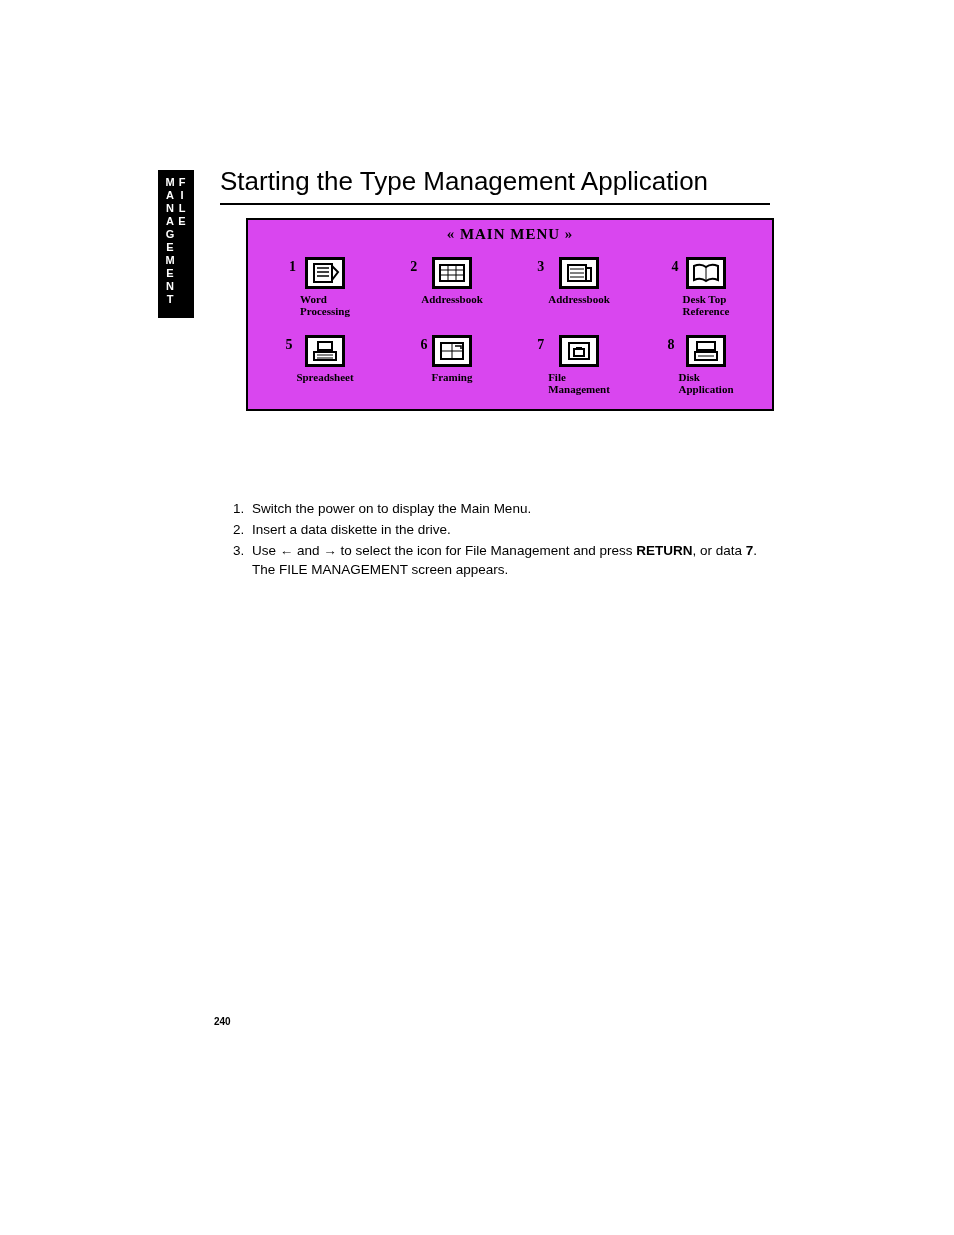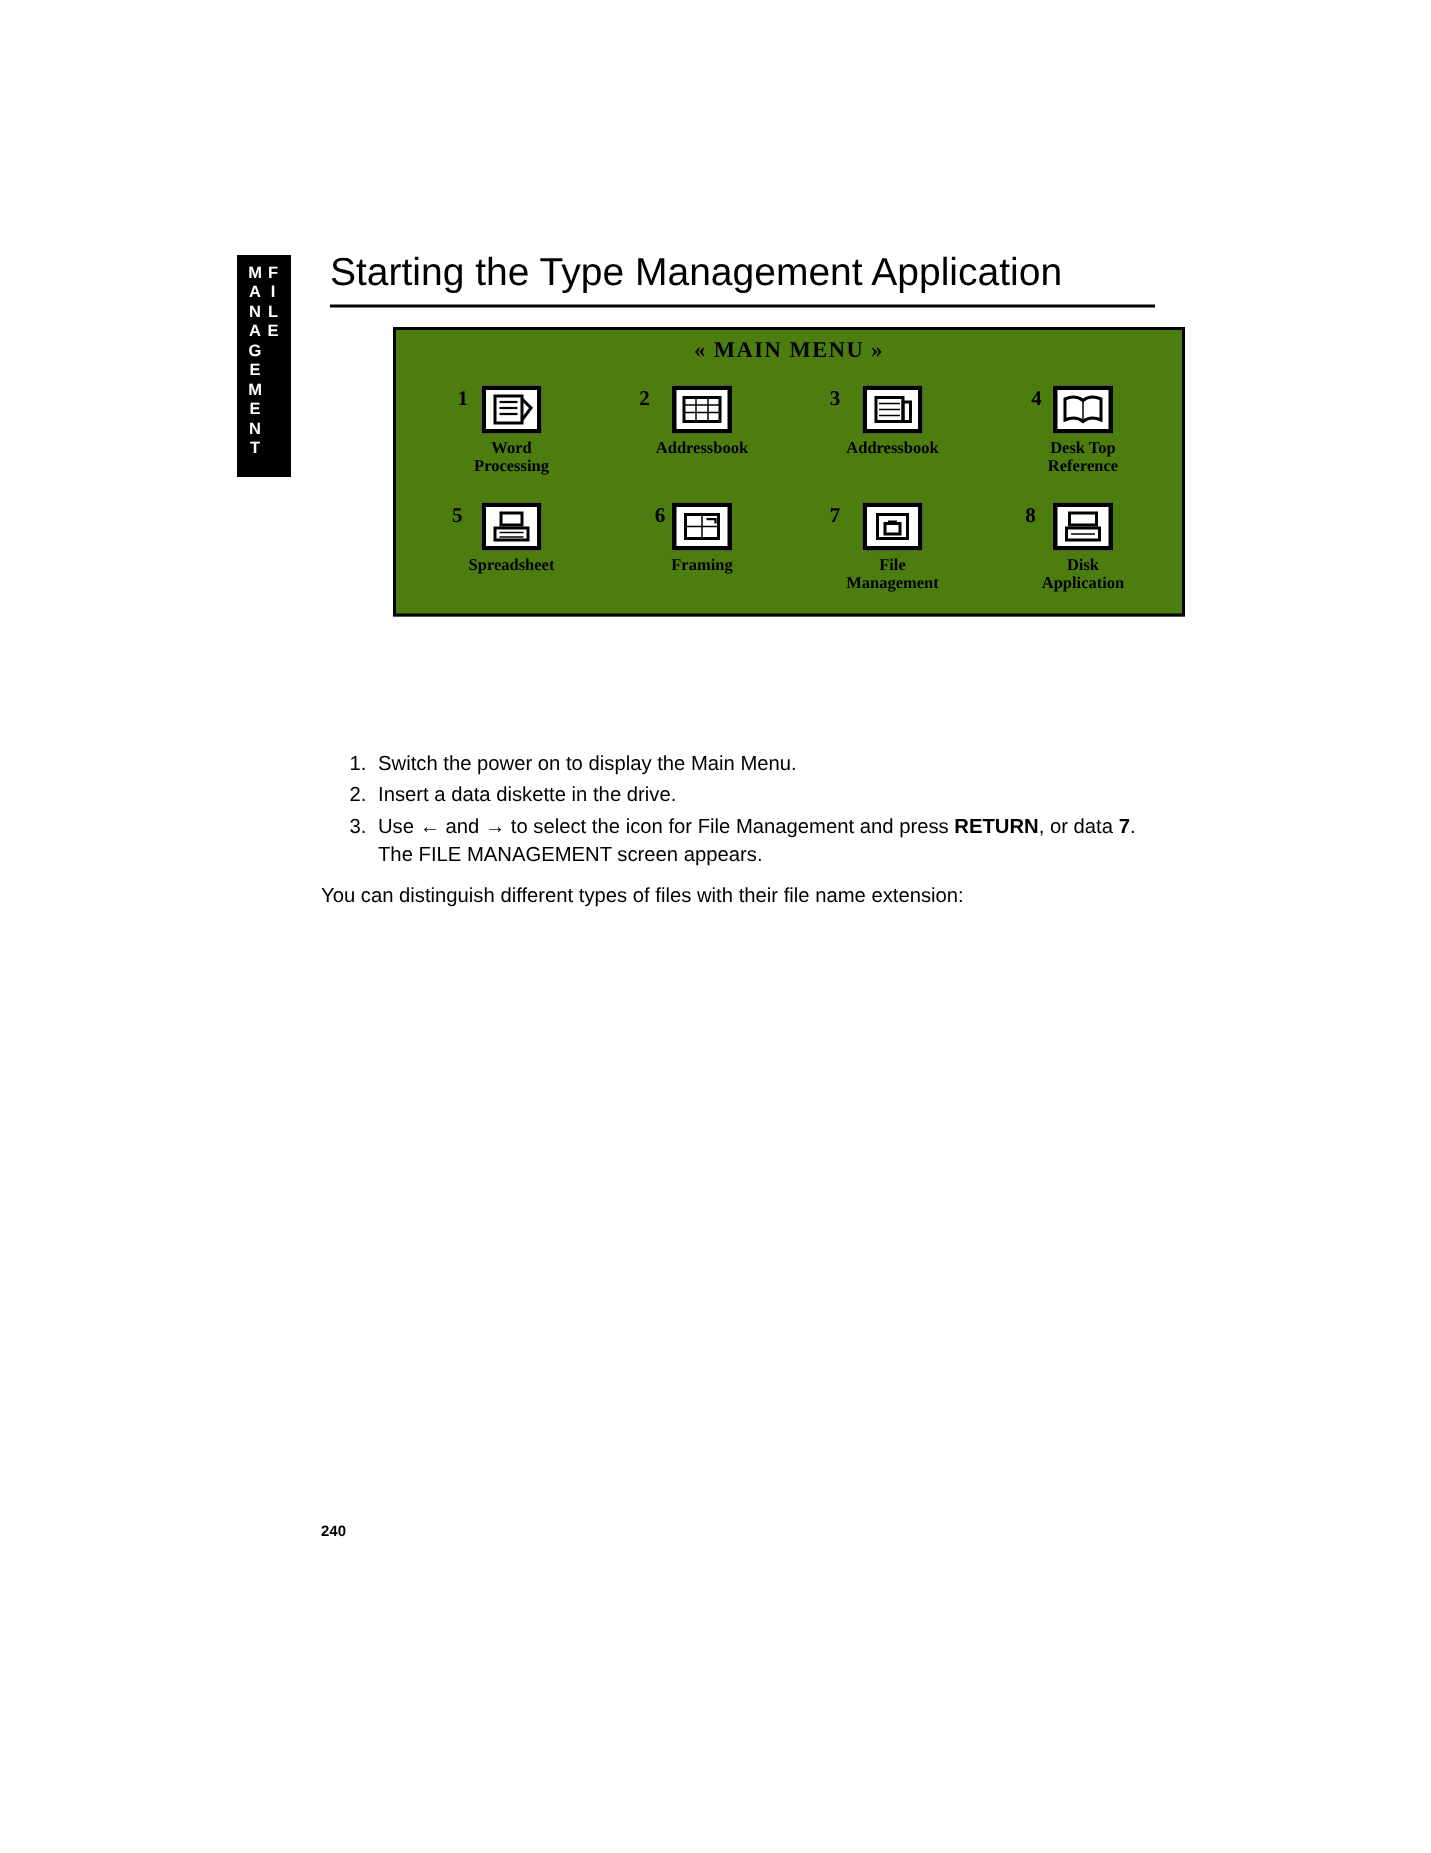--- a/index.html
+++ b/index.html
@@ -38,24 +38,24 @@
     font-size: 26px;
     font-weight: 500;
     margin: 0;
     padding-bottom: 6px;
     border-bottom: 2px solid #000;
     width: 550px;
   }
   .menu-box {
     position: absolute;
     top: 218px;
-    left: 262px;
+    left: 246px;
     width: 528px;
     border: 2px solid #000;
-    background: #4d7c0f;
+    background: #d946ef;
   }
   .menu-title {
     text-align: center;
     font-weight: 900;
     font-family: Georgia, 'Times New Roman', serif;
     font-size: 15px;
     padding: 6px 0 10px 0;
     letter-spacing: 1px;
   }
   .menu-row {
@@ -89,21 +89,20 @@
     position: relative;
     display: flex;
     align-items: center;
     justify-content: center;
   }
   .icon svg { display: block; }
   .label {
     font-family: Georgia, 'Times New Roman', serif;
     font-weight: bold;
     font-size: 11px;
-    text-align: center;
     margin-top: 4px;
     line-height: 1.1;
   }
   .prompt-bar {
     background: #000;
     color: #fff;
     font-family: 'Courier New', monospace;
     font-size: 10px;
     padding: 4px 8px;
     margin-top: 0;
@@ -263,16 +262,15 @@
 </div>
 
 <div class="instructions">
   <ol>
     <li>Switch the power on to display the Main Menu.</li>
     <li>Insert a data diskette in the drive.</li>
     <li>
       <span>Use </span><span class="arrow">←</span><span> and </span><span class="arrow">→</span><span> to select the icon for File Management and press </span><b>RETURN</b><span>, or data </span><b>7</b><span>. The FILE MANAGEMENT screen appears.</span>
     </li>
   </ol>
-  <p class="note">You can distinguish different types of files with their file name extension:</p>
 </div>
 
 <div class="pagenum">240</div>
 
 </body></html>

